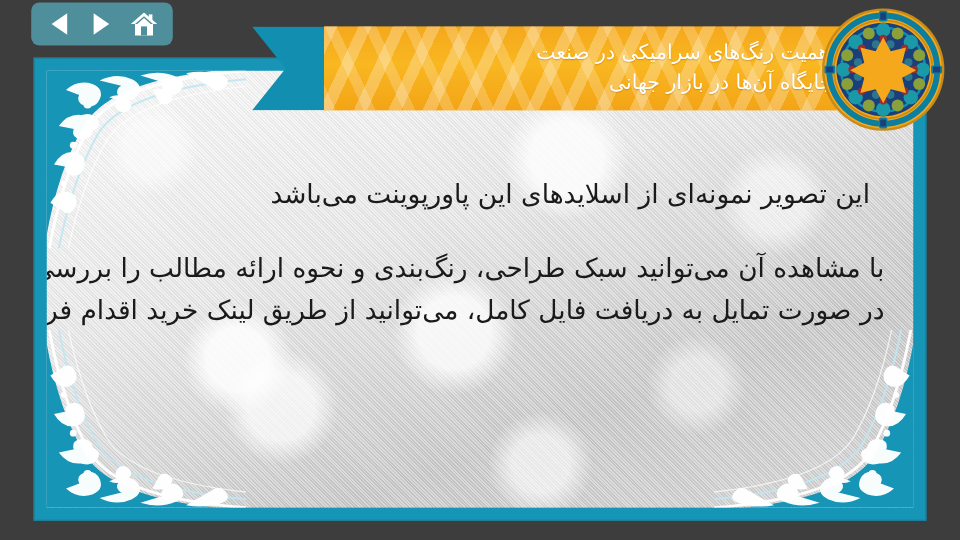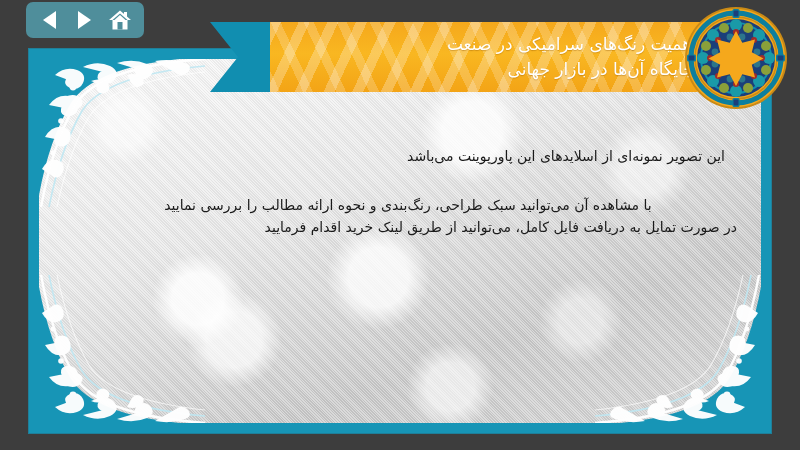--- a/index.html
+++ b/index.html
@@ -163,21 +163,21 @@
     position: absolute;
     left: 40px;
     right: 24px;
     top: 86px;
     direction: rtl;
     text-align: center;
     z-index: 5;
   }
   .body-line {
     color: #1a1a1a;
-    font-size: 14px;
+    font-size: 22px;
     line-height: 1.62;
     white-space: nowrap;
     font-weight: 400;
   }
   .body-line.l1 { text-align: right; padding-right: 12px; }
   .body-line.l2 { text-align: center; margin-top: 26px; }
   .body-line.l3 { text-align: right; }
 </style>
 </head>
 <body>

